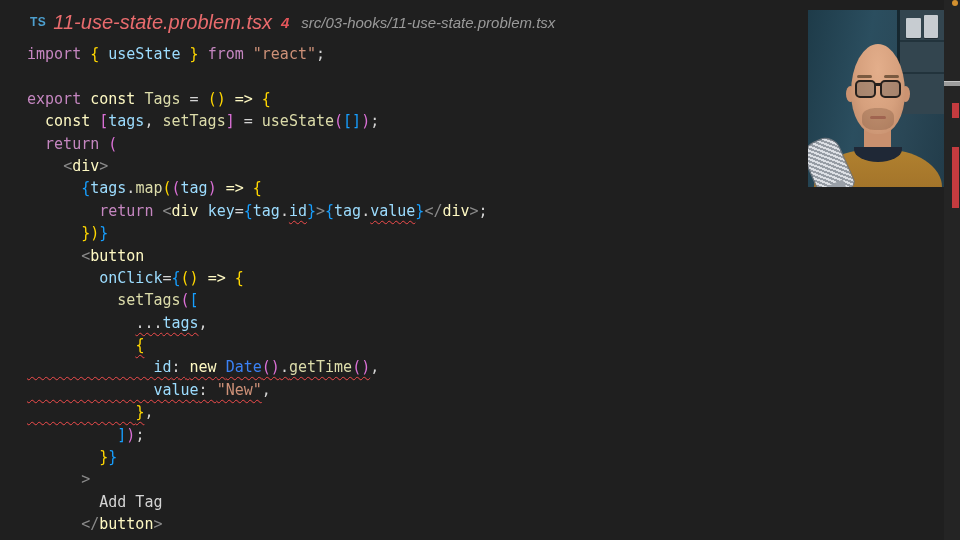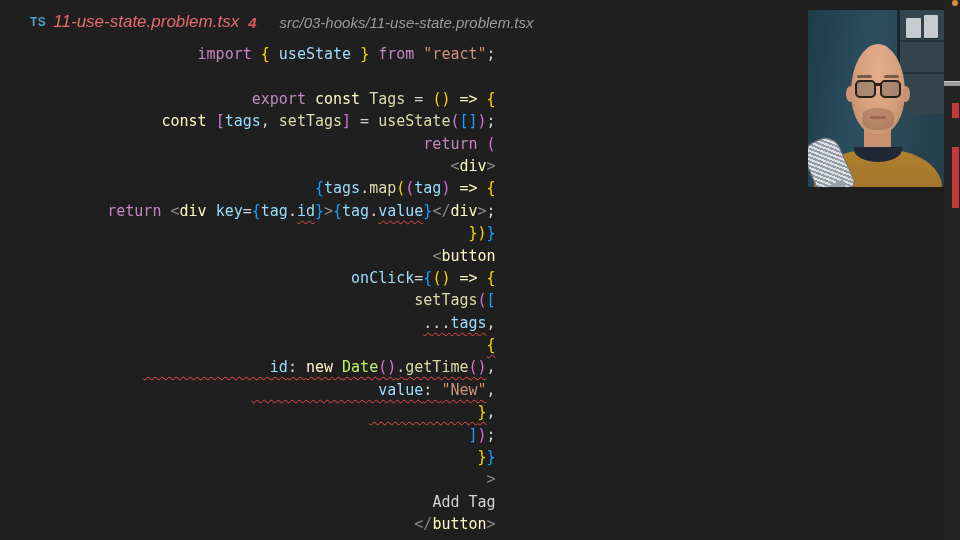--- a/index.html
+++ b/index.html
@@ -1,29 +1,29 @@
 <!DOCTYPE html>
 <html><head>
 <meta charset="utf-8">
 <style>
   html,body{margin:0;padding:0;background:#1f1f1f;width:960px;height:540px;overflow:hidden;}
   .screen{position:relative;width:960px;height:540px;background:#1f1f1f;font-family:"Liberation Sans",sans-serif;}
 
   
   .tabbar{position:absolute;left:30px;top:10px;height:24px;display:flex;align-items:center;white-space:nowrap;}
   .ts-icon{color:#4d9fce;font-weight:bold;font-size:12px;letter-spacing:.5px;margin-right:7px;font-family:"Liberation Sans",sans-serif;}
-  .fname{color:#e96b6d;font-style:italic;font-size:17px;}
+  .fname{color:#e96b6d;font-style:italic;font-size:20px;}
   .errcount{color:#e4555a;font-style:italic;font-size:15px;margin-left:9px;font-weight:bold;}
-  .fpath{color:#9a9a9a;font-style:italic;font-size:15px;margin-left:23px;}
+  .fpath{color:#9a9a9a;font-style:italic;font-size:15px;margin-left:12px;}
 
   
-  .code{position:absolute;left:35px;top:43px;font:15px/22.4px "DejaVu Sans Mono",monospace;white-space:pre;text-align:right;}
+  .code{position:absolute;left:27px;top:43px;font:15px/22.4px "DejaVu Sans Mono",monospace;white-space:pre;}
   .code-line{height:22.4px;}
   .tk-kw{color:#C586C0}.tk-kb{color:#fef9c3}.tk-vr{color:#9CDCFE}.tk-fn{color:#DCDCAA}
-  .tk-st{color:#CE9178}.tk-cl{color:#bef264}.tk-pl{color:#D4D4D4}.tk-pn{color:#8a8a8a}
+  .tk-st{color:#CE9178}.tk-cl{color:#3b82f6}.tk-pl{color:#D4D4D4}.tk-pn{color:#8a8a8a}
   .tk-b1{color:#FFD700}.tk-b2{color:#DA70D6}.tk-b3{color:#179FFF}
   .squiggle{text-decoration:underline wavy #f14c4c;text-decoration-thickness:1px;text-underline-offset:4px;text-decoration-skip-ink:none;}
 
   
   .ruler{position:absolute;right:0;top:0;width:16px;height:540px;background:#242424;}
   .ruler-mark{position:absolute;right:1px;width:7px;}
   .ruler-mark.full{left:0;right:0;width:auto;border-top:1px solid #c4c4c4;}
   .rec-dot{position:absolute;left:952px;top:0px;width:6px;height:6px;border-radius:50%;background:#d2902f;}
 
   

